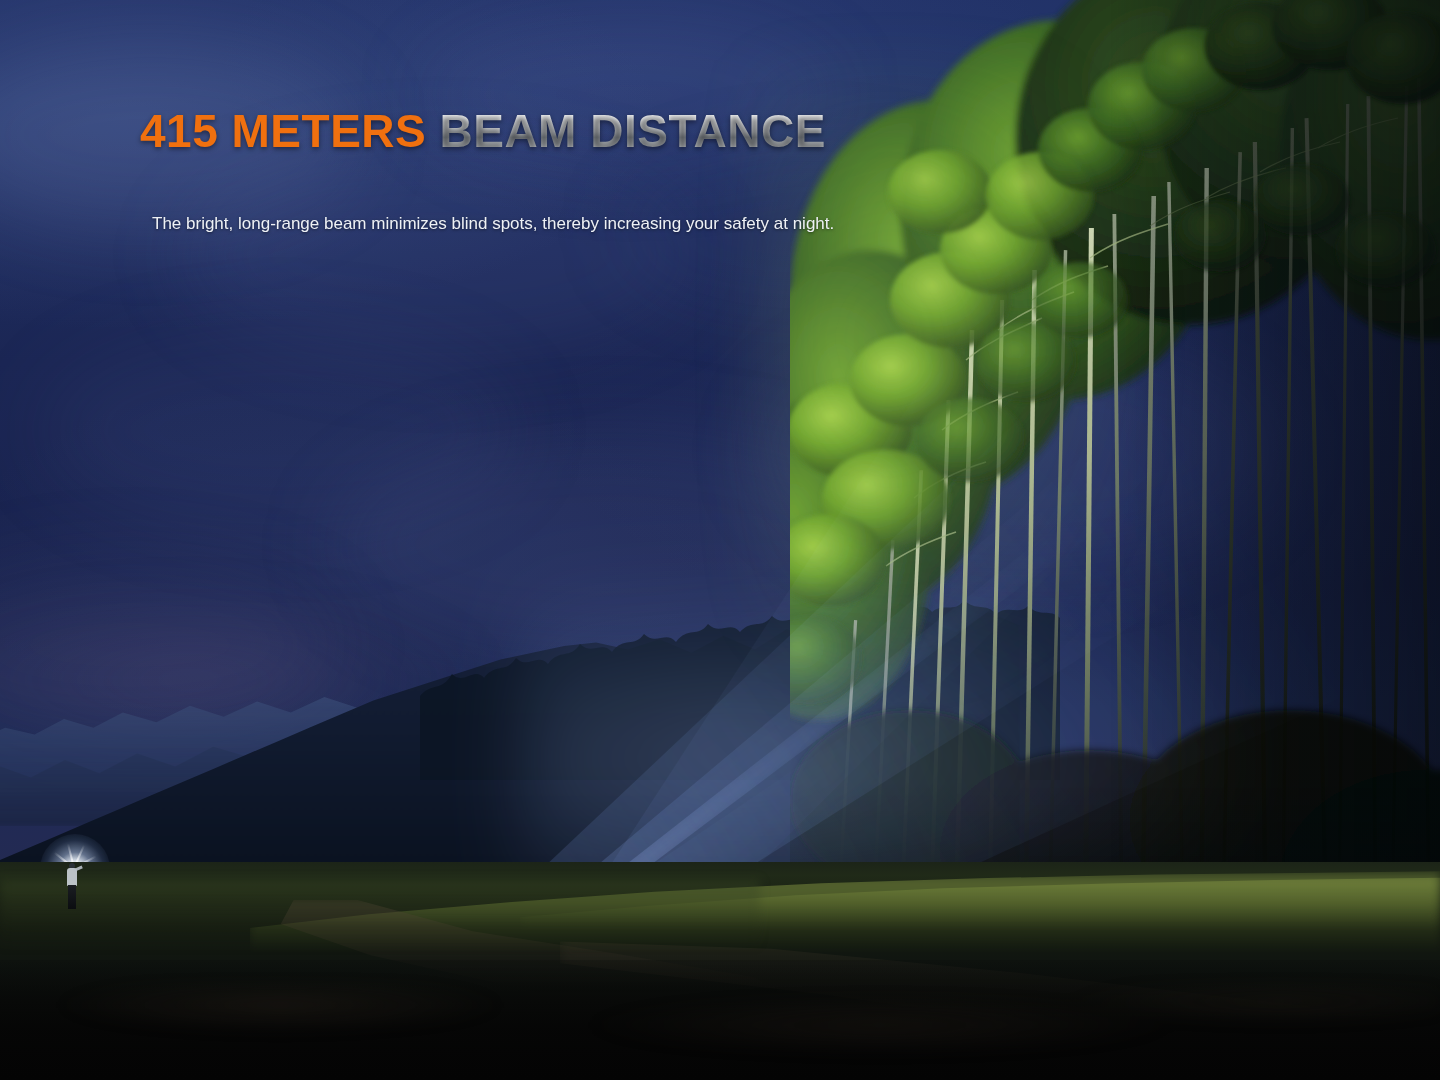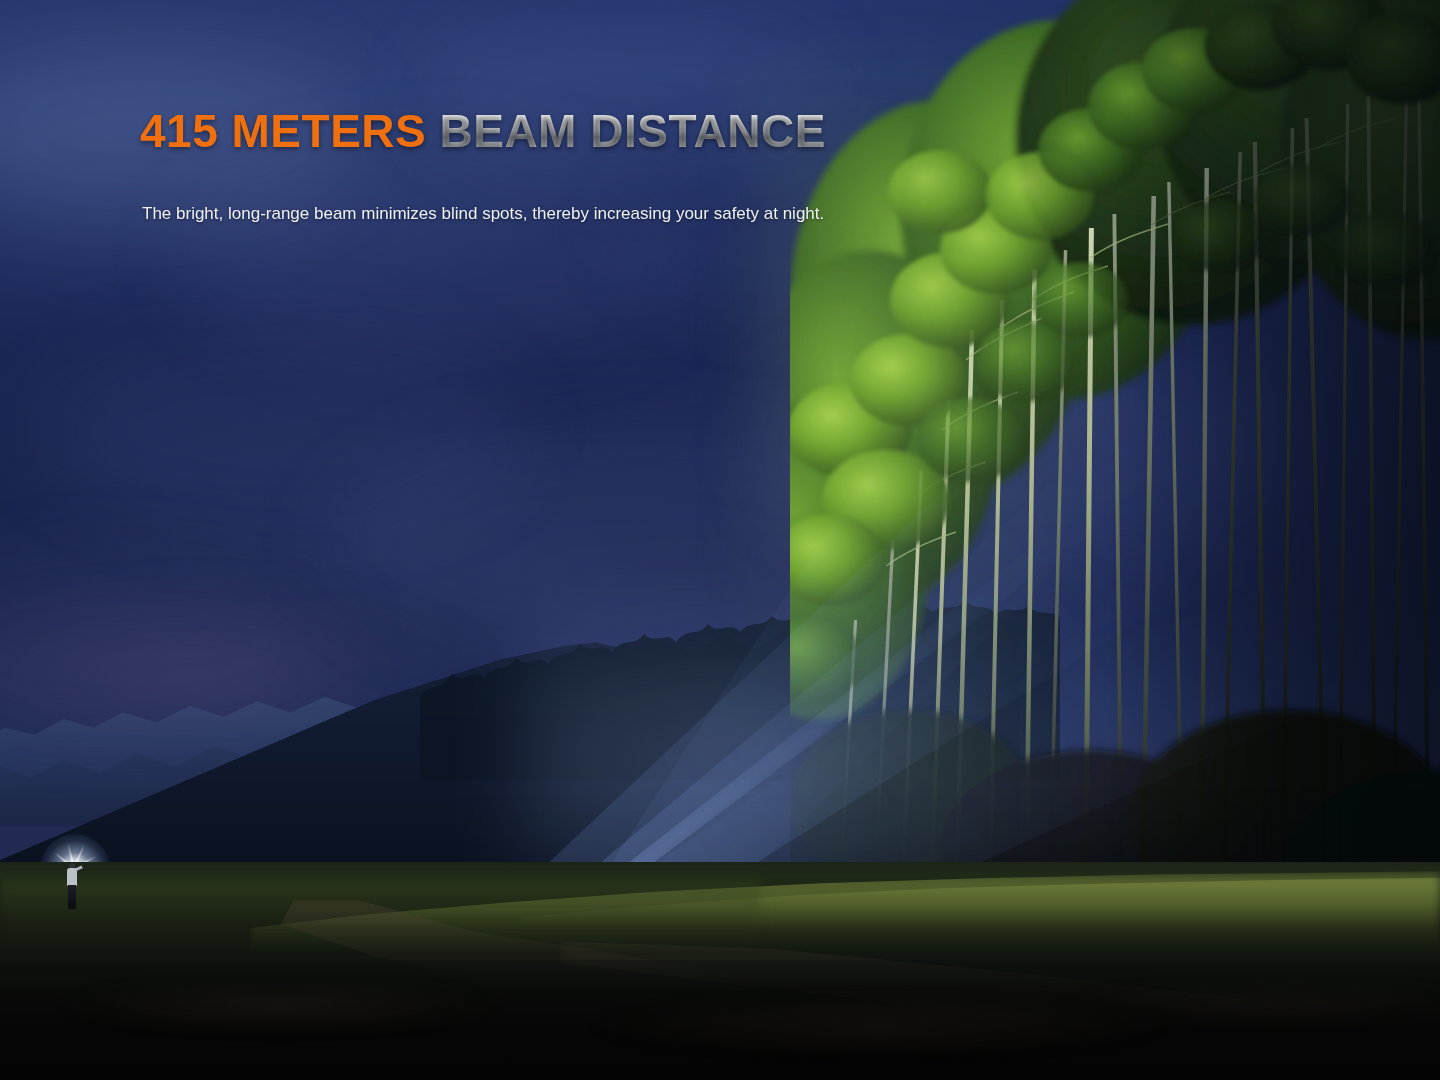--- a/index.html
+++ b/index.html
@@ -361,21 +361,21 @@
   .body-copy {
     position: absolute;
     left: 142px; top: 200px;
     width: 728px;
     color: #eef1f5;
     font-size: 17px;
     line-height: 1.62;
     text-align: justify;
     text-shadow: 0 1px 3px rgba(0,0,0,0.5);
   }
-  .body-copy p { margin: 0; }
+  .body-copy p { margin: 10px; }
 </style>
 </head>
 <body>
 
 <div id="scene">
 
   <div class="sky"></div>
   <div class="cloud c1"></div>
   <div class="cloud c2"></div>
   <div class="cloud c3"></div>

